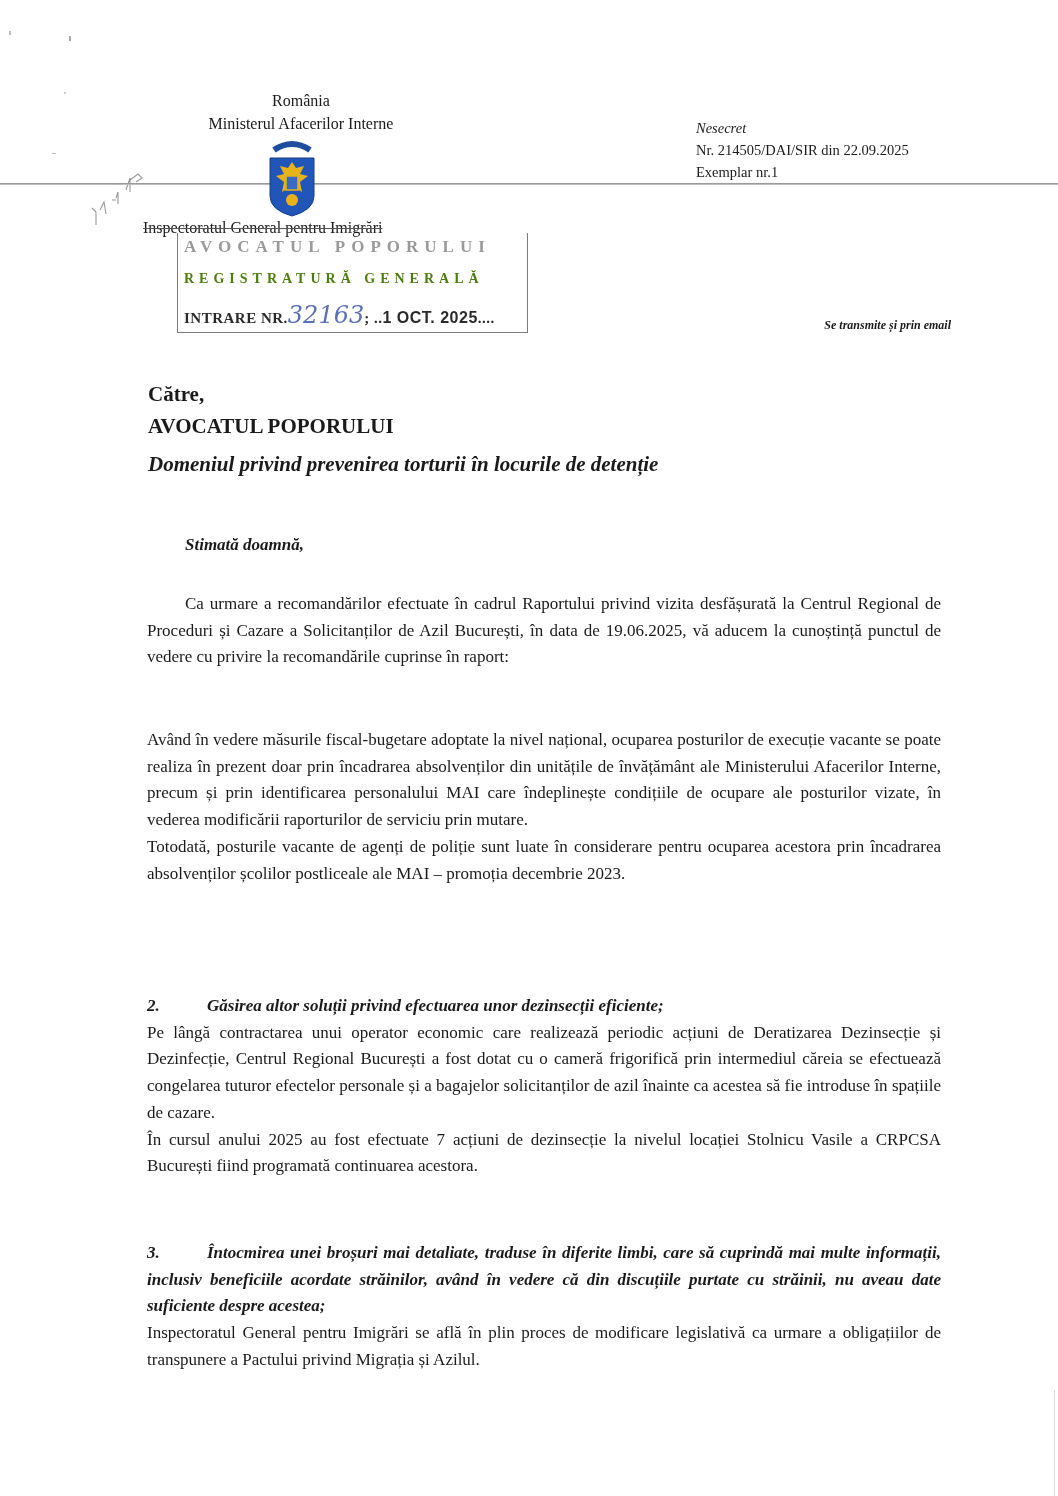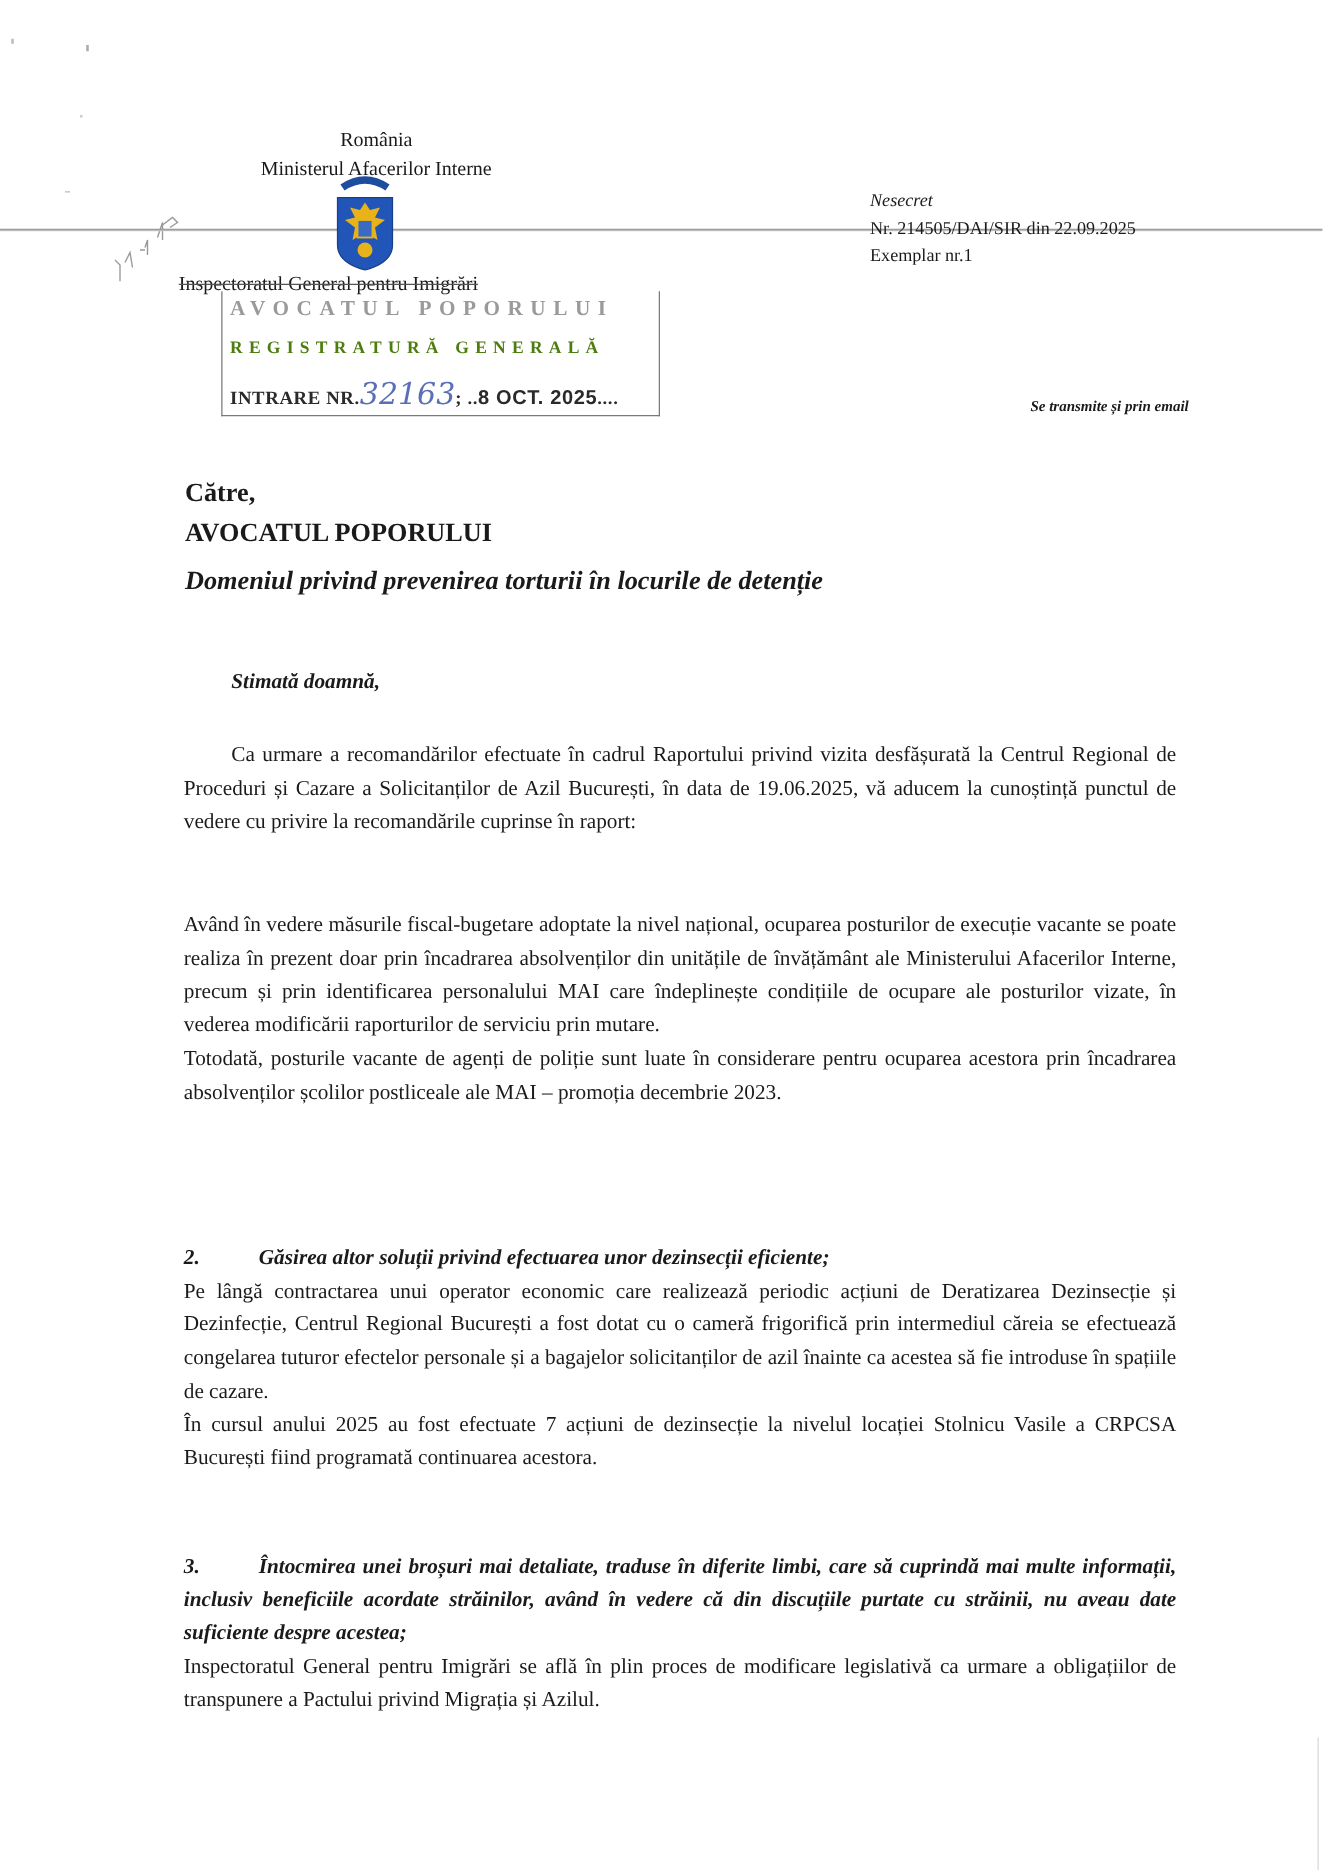--- a/index.html
+++ b/index.html
@@ -53,46 +53,46 @@
   <rect x="9" y="31" width="2" height="4" fill="#bbb"></rect>
   <rect x="69" y="36" width="2" height="5" fill="#aaa"></rect>
   <rect x="64" y="92" width="2" height="2" fill="#ccc"></rect>
   <rect x="52" y="153" width="4" height="1" fill="#bbb"></rect>
 </svg>
 
 <svg class="abs handmark" viewBox="0 0 70 70">
   <path d="M10 38 L14 42 L14 55 M18 40 L22 32 L24 44 M34 28 L36 22 L36 34 M30 30 L34 30 M44 20 L48 8 L48 22 M48 10 L56 4 L60 8 L54 12" stroke="#999" stroke-width="1.1" fill="none"></path>
 </svg>
 
-<div class="abs hdr-left" style="left:170px; top:101px; width:262px;">
+<div class="abs hdr-left" style="left:170px; top:89px; width:262px;">
   <div>România</div>
   <div>Ministerul Afacerilor Interne</div>
 </div>
 
 <div class="rule"></div>
 
 <svg class="abs emblem" viewBox="0 0 52 80">
   <path d="M8 12 Q26 0 44 12" stroke="#1f4d9e" stroke-width="6" fill="none"></path>
   <path d="M4 20 L48 20 L48 58 Q48 72 26 78 Q4 72 4 58 Z" fill="#2156b8" stroke="#173f8a" stroke-width="1"></path>
   <path d="M26 24 L30 30 L38 28 L34 36 L42 38 L34 44 L36 54 L26 48 L16 54 L18 44 L10 38 L18 36 L14 28 L22 30 Z" fill="#e8b21a"></path>
   <rect x="20" y="38" width="12" height="14" fill="#3a6bc4" stroke="#e8b21a" stroke-width="1.5"></rect>
   <circle cx="26" cy="62" r="6" fill="#e8b21a"></circle>
 </svg>
 
 <div class="abs inst">Inspectoratul General pentru Imigrări</div>
 
 <div class="abs stamp">
   <div class="stamp-line stamp-l1">AVOCATUL POPORULUI</div>
   <div class="stamp-line stamp-l2">REGISTRATURĂ GENERALĂ</div>
   <div class="stamp-line stamp-l3">
-    <span>INTRARE NR.</span><span class="stamp-hand">32163</span><span>; ..</span><span class="stamp-date">8 OCT. 2025</span><span>....</span>
+    <span>INTRARE NR.</span><span class="stamp-hand">32163</span><span>; ..</span><span class="stamp-date">1 OCT. 2025</span><span>....</span>
   </div>
 </div>
 
-<div class="abs hdr-right" style="left:696px; top:117px;margin-top:33px;">
+<div class="abs hdr-right" style="left:696px; top:117px;">
   <div style="font-style:italic;">Nesecret</div>
   <div>Nr. 214505/DAI/SIR din 22.09.2025</div>
   <div>Exemplar nr.1</div>
 </div>
 
 <div class="abs email-note">Se transmite și prin email</div>
 
 <div class="abs to-block">
   <div class="label">Către,</div>
   <div class="name">AVOCATUL POPORULUI</div>

